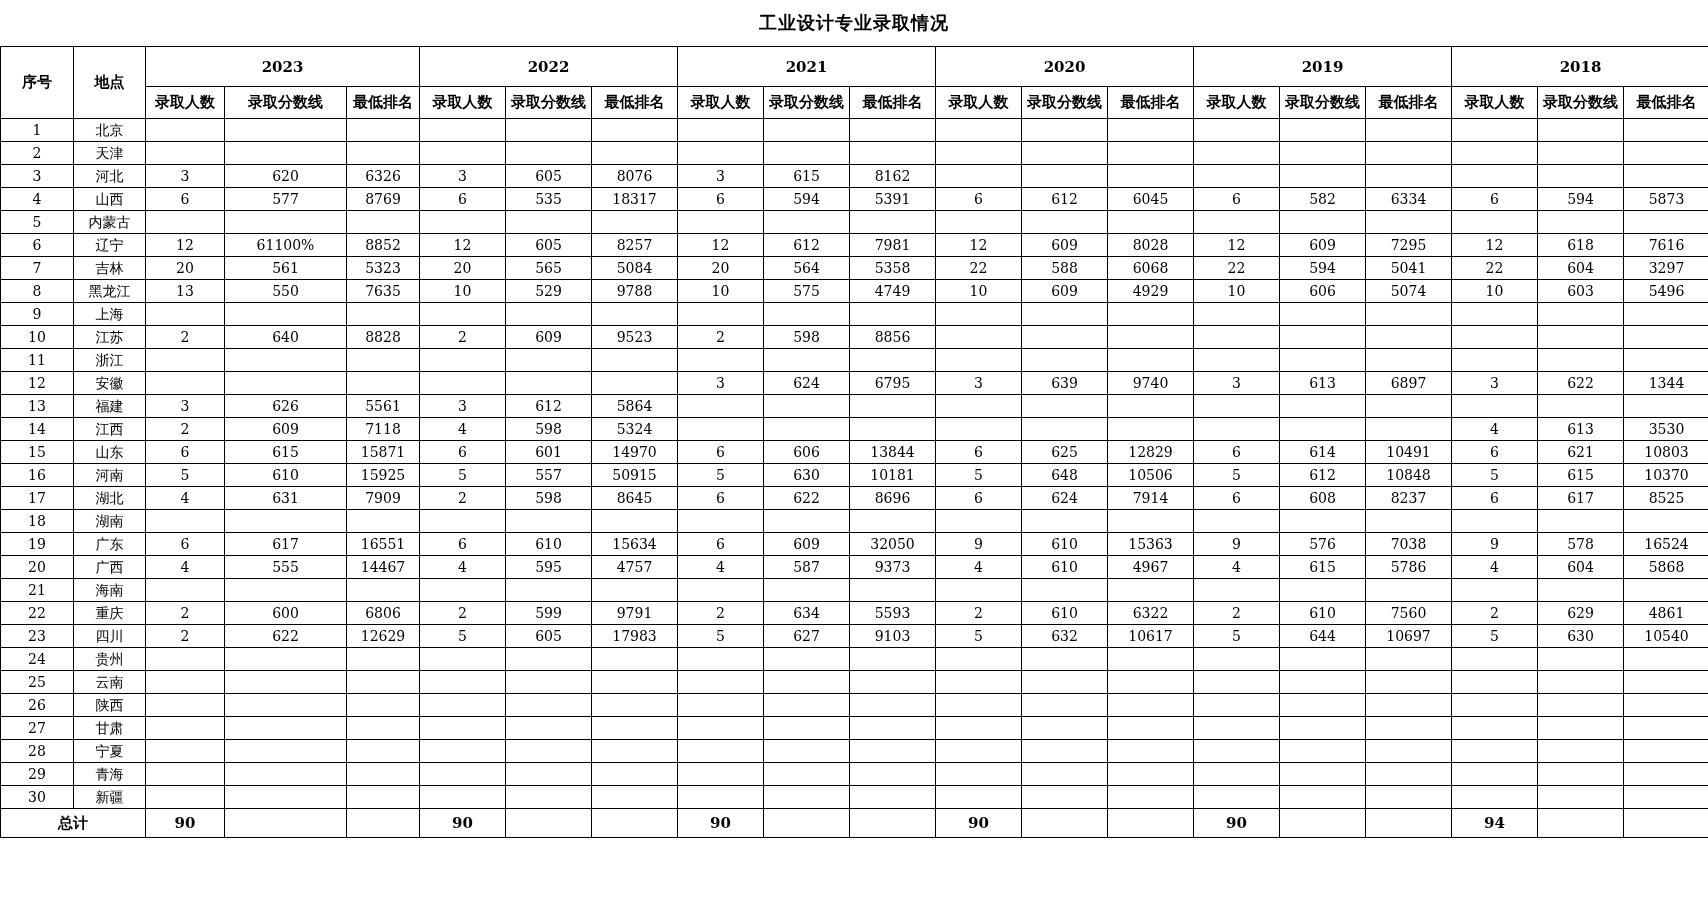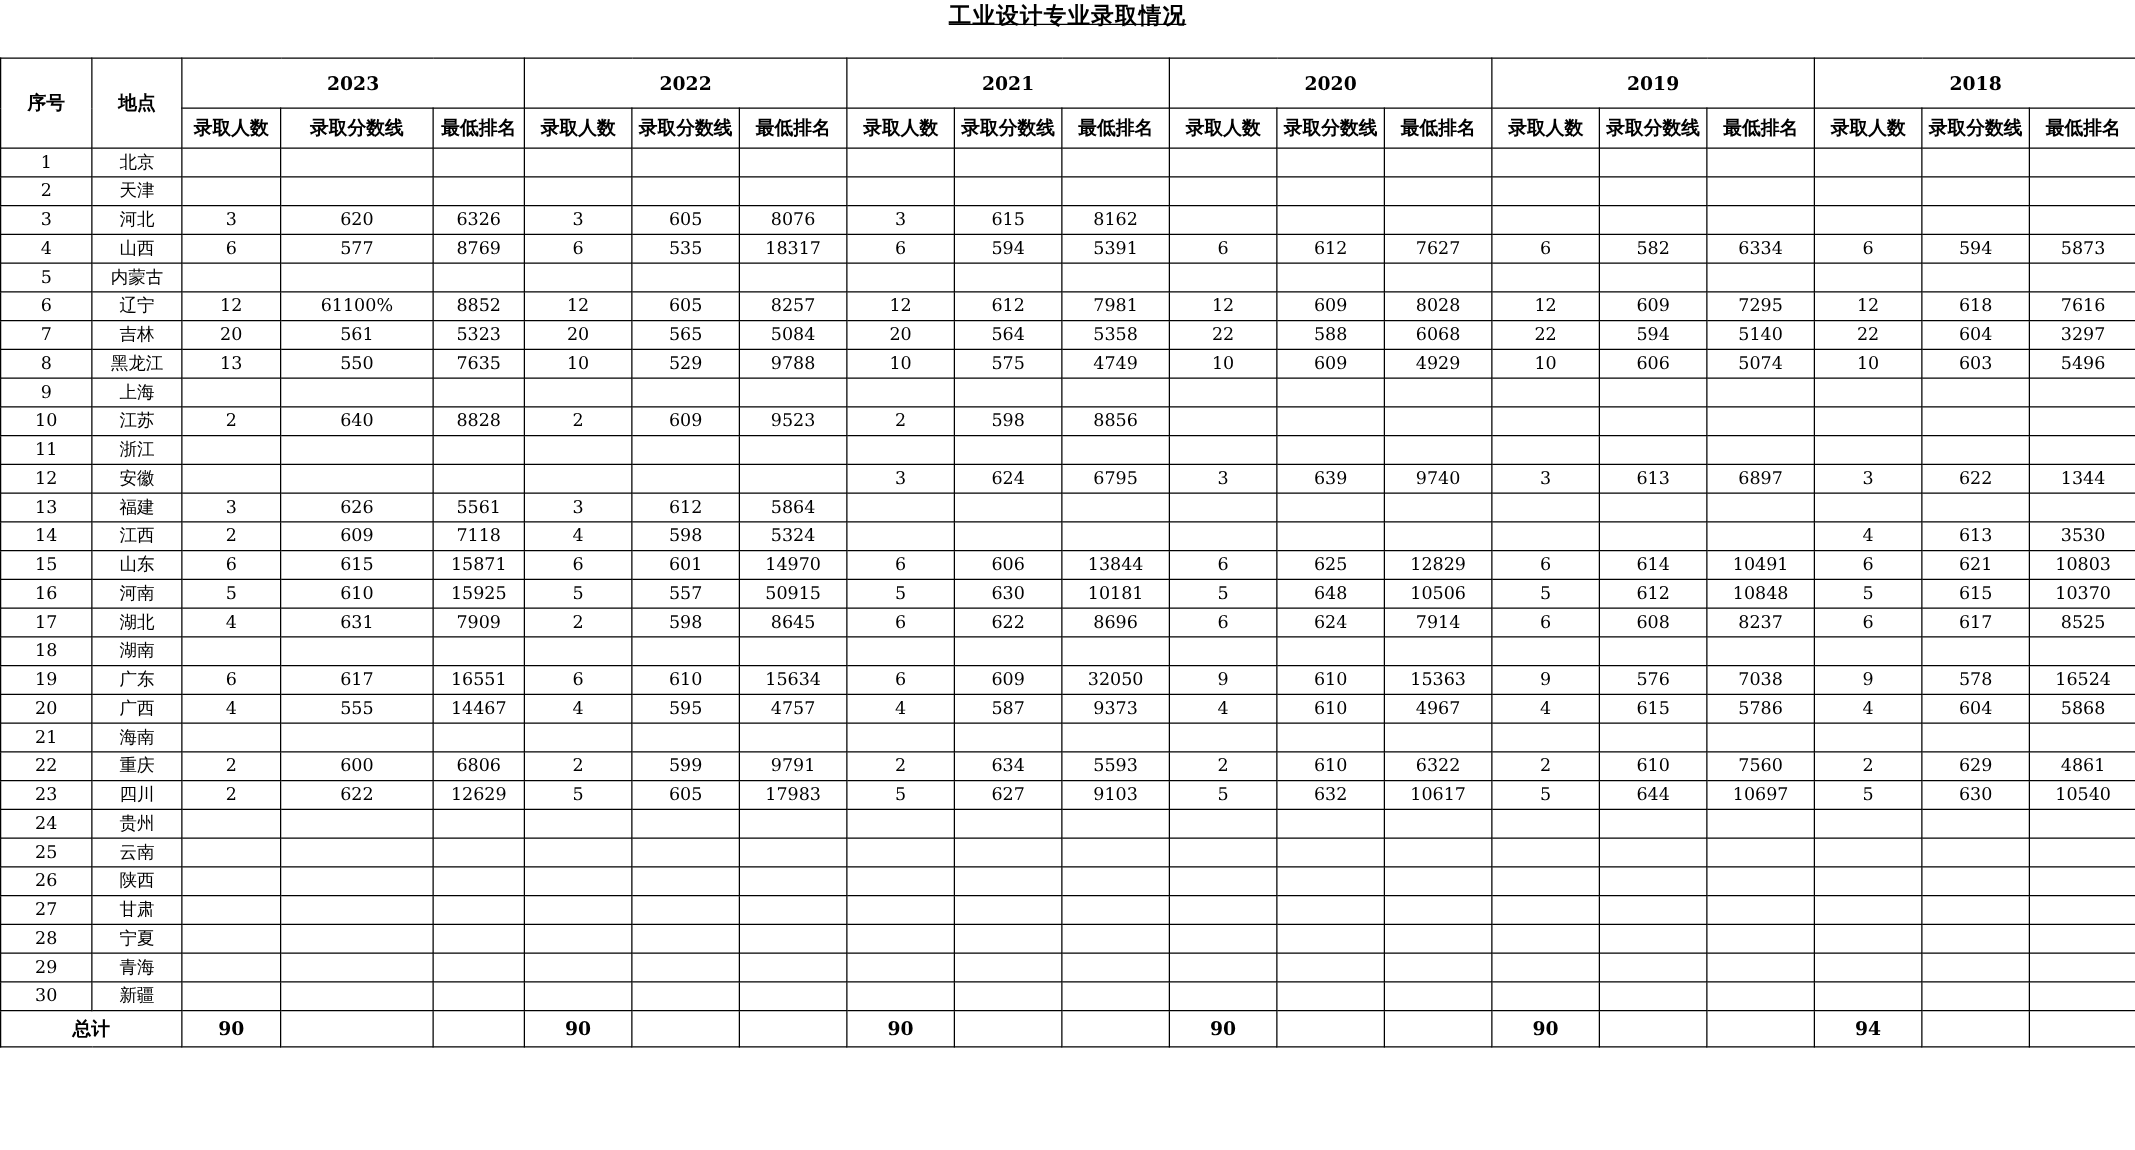--- a/index.html
+++ b/index.html
@@ -2,21 +2,21 @@
 <html><head>
 <meta charset="utf-8">
 <style>
   html,body{margin:0;padding:0;background:#fff;}
   body{
     width:1708px;height:920px;overflow:hidden;
     font-family:"DejaVu Serif","Liberation Serif",serif;
     color:#000;
   }
   .title-bar{
-    height:46px;display:flex;justify-content:center;text-decoration:underline;
+    height:46px;display:flex;align-items:center;justify-content:center;
   }
   .title-bar h1{
     margin:0;font-size:18px;font-weight:bold;letter-spacing:1px;
   }
   table.adm{
     border-collapse:collapse;table-layout:fixed;width:1708px;
   }
   table.adm th,table.adm td{
     border:1px solid #000;text-align:center;vertical-align:middle;
     padding:0;overflow:hidden;white-space:nowrap;
@@ -163,21 +163,21 @@
         <td>577</td>
         <td>8769</td>
         <td>6</td>
         <td>535</td>
         <td>18317</td>
         <td>6</td>
         <td>594</td>
         <td>5391</td>
         <td>6</td>
         <td>612</td>
-        <td>7627</td>
+        <td>6045</td>
         <td>6</td>
         <td>582</td>
         <td>6334</td>
         <td>6</td>
         <td>594</td>
         <td>5873</td>
       </tr>
       <tr>
         <td>5</td>
         <td>内蒙古</td>
@@ -232,21 +232,21 @@
         <td>565</td>
         <td>5084</td>
         <td>20</td>
         <td>564</td>
         <td>5358</td>
         <td>22</td>
         <td>588</td>
         <td>6068</td>
         <td>22</td>
         <td>594</td>
-        <td>5140</td>
+        <td>5041</td>
         <td>22</td>
         <td>604</td>
         <td>3297</td>
       </tr>
       <tr>
         <td>8</td>
         <td>黑龙江</td>
         <td>13</td>
         <td>550</td>
         <td>7635</td>

